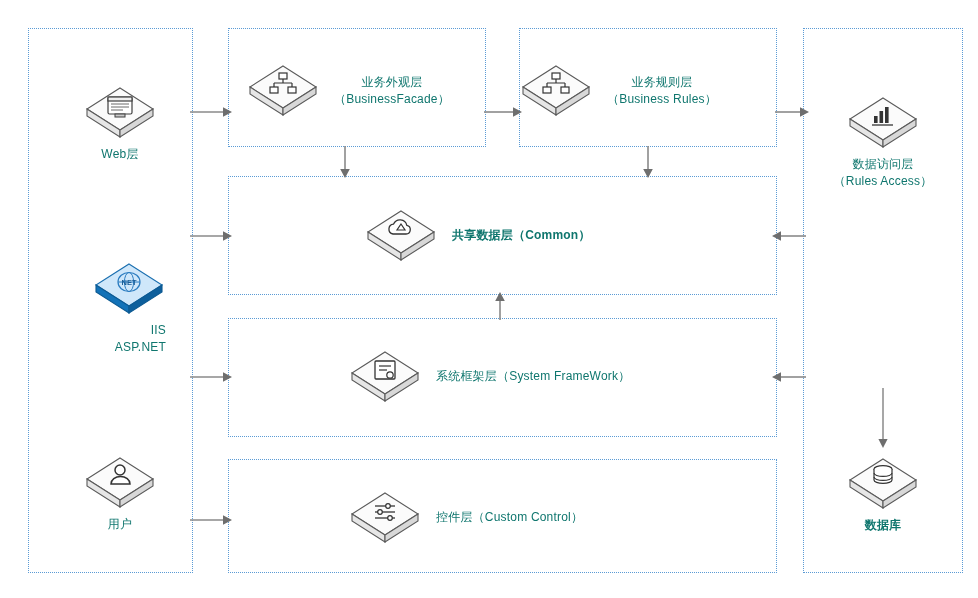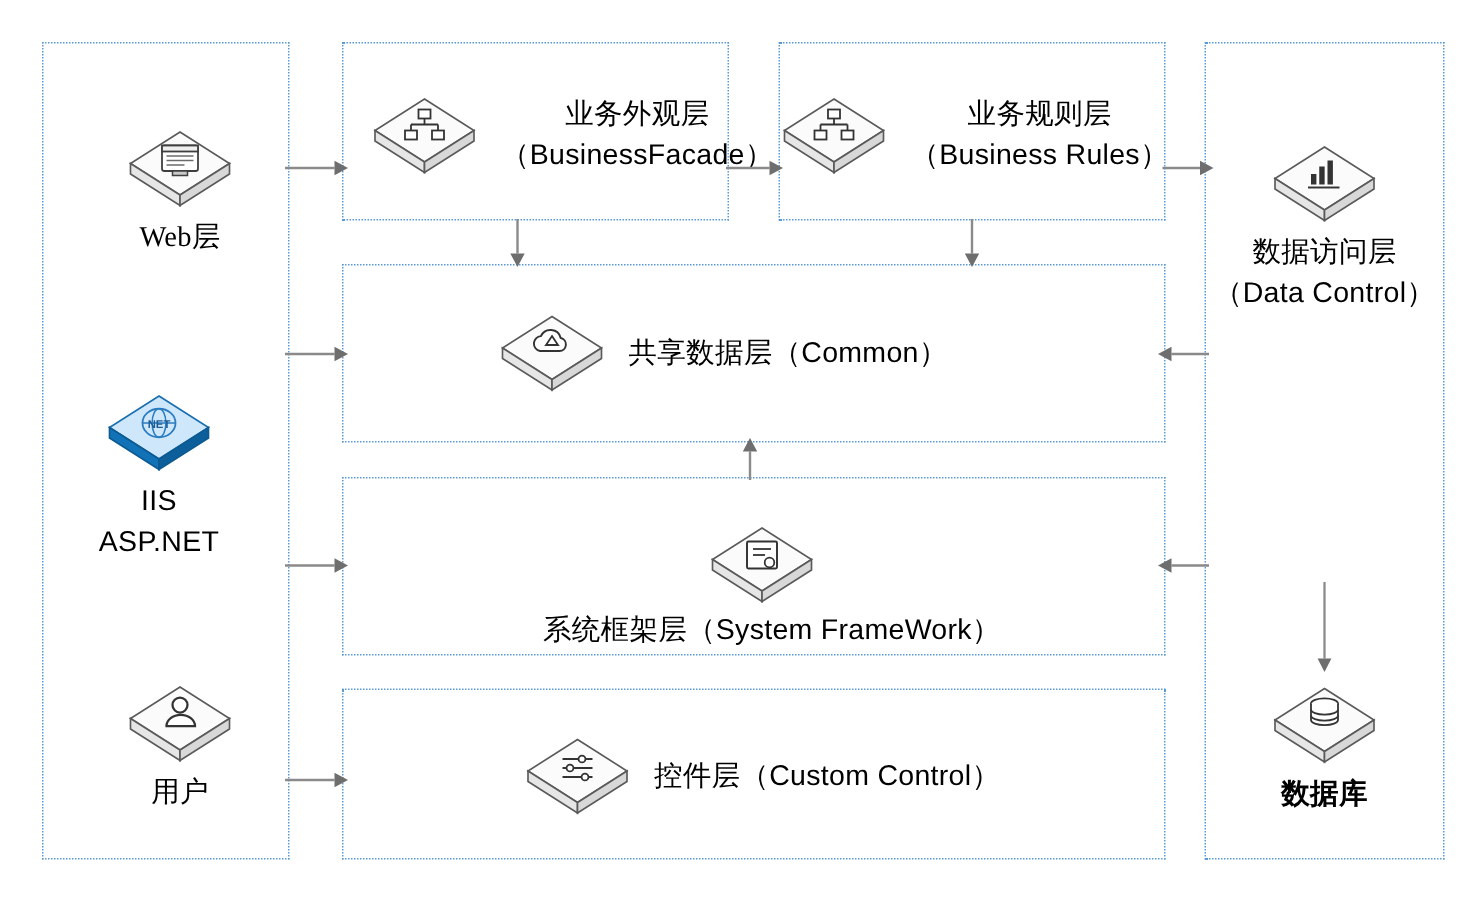--- a/index.html
+++ b/index.html
@@ -12,21 +12,21 @@
 
   
   .zone{position:absolute;border:1px dotted #5b9bd5;box-sizing:border-box;background:transparent;}
   .panel{position:absolute;border:1px dotted #5b9bd5;box-sizing:border-box;background:#fff;}
 
   
   .node{position:absolute;display:flex;align-items:center;}
   .node.stack{flex-direction:column;justify-content:flex-start;}
   .ico{width:74px;height:62px;position:relative;flex:0 0 auto;}
   .ico svg{display:block;width:74px;height:62px;overflow:visible;}
-  .cap{font-size:19px;line-height:1.42;color:#000000;white-space:pre;letter-spacing:.2px;}
+  .cap{font-size:12px;line-height:1.42;color:#0f766e;white-space:pre;letter-spacing:.2px;}
   .cap.center{text-align:center;}
   .cap.side{margin-left:14px;}
   .cap.below{margin-top:2px;}
 
   
   .conn{position:absolute;}
   .conn svg{display:block;overflow:visible;}
 </style>
 </head>
 <body>
@@ -40,38 +40,38 @@
   <div class="zone" style="left:519px;top:28px;width:258px;height:119px;"></div>
 
   <div class="zone" style="left:803px;top:28px;width:160px;height:545px;"></div>
 
   <div class="panel" style="left:228px;top:176px;width:549px;height:119px;"></div>
 
   <div class="panel" style="left:228px;top:318px;width:549px;height:119px;"></div>
 
   <div class="panel" style="left:228px;top:459px;width:549px;height:114px;"></div>
 
-  <div class="node stack" style="left:74px;top:82px;width:92px;font-family:Liberation Serif, serif;">
+  <div class="node stack" style="left:74px;top:82px;width:92px;">
     <span class="ico">
       <svg viewBox="0 0 74 62">
         <path d="M37 6 L70 27 L37 48 L4 27 Z" fill="#fbfbfb" stroke="#5a5a5a" stroke-width="1.1"></path>
         <path d="M4 27 L4 34 L37 55 L37 48 Z" fill="#e6e6e6" stroke="#5a5a5a" stroke-width="1.1"></path>
         <path d="M70 27 L70 34 L37 55 L37 48 Z" fill="#d8d8d8" stroke="#5a5a5a" stroke-width="1.1"></path>
         <rect x="25" y="15" width="24" height="17" rx="1.5" fill="#ffffff" stroke="#3f3f3f" stroke-width="1.2"></rect>
         <rect x="25" y="15" width="24" height="4" fill="#efefef" stroke="#3f3f3f" stroke-width="1.2"></rect>
         <line x1="28" y1="22" x2="46" y2="22" stroke="#6b6b6b" stroke-width="1"></line>
         <line x1="28" y1="25" x2="46" y2="25" stroke="#6b6b6b" stroke-width="1"></line>
         <line x1="28" y1="28" x2="40" y2="28" stroke="#6b6b6b" stroke-width="1"></line>
         <rect x="32" y="32" width="10" height="3" fill="#c9c9c9" stroke="#3f3f3f" stroke-width="1"></rect>
       </svg>
     </span>
     <span class="cap center below">Web层</span>
   </div>
 
-  <div class="node stack" style="left:60px;top:258px;width:92px;">
+  <div class="node stack" style="left:74px;top:258px;width:92px;align-items:flex-end;">
     <span class="ico">
       <svg viewBox="0 0 74 62">
         <path d="M37 6 L70 27 L37 48 L4 27 Z" fill="#cfe7fa" stroke="#1a6fb0" stroke-width="1.1"></path>
         <path d="M4 27 L4 34 L37 55 L37 48 Z" fill="#1272b8" stroke="#0d5a92" stroke-width="1.1"></path>
         <path d="M70 27 L70 34 L37 55 L37 48 Z" fill="#0d5f9c" stroke="#0d5a92" stroke-width="1.1"></path>
         <ellipse cx="37" cy="24" rx="11" ry="9.5" fill="none" stroke="#2b7cc0" stroke-width="1.2"></ellipse>
         <ellipse cx="37" cy="24" rx="4.6" ry="9.5" fill="none" stroke="#2b7cc0" stroke-width="1"></ellipse>
         <line x1="26" y1="24" x2="48" y2="24" stroke="#2b7cc0" stroke-width="1"></line>
         <text x="37" y="27" font-family="Liberation Sans, sans-serif" font-size="7.5" fill="#1a5d96" text-anchor="middle" font-weight="bold">NET</text>
       </svg>
@@ -129,52 +129,52 @@
         <path d="M37 6 L70 27 L37 48 L4 27 Z" fill="#fbfbfb" stroke="#5a5a5a" stroke-width="1.1"></path>
         <path d="M4 27 L4 34 L37 55 L37 48 Z" fill="#e6e6e6" stroke="#5a5a5a" stroke-width="1.1"></path>
         <path d="M70 27 L70 34 L37 55 L37 48 Z" fill="#d8d8d8" stroke="#5a5a5a" stroke-width="1.1"></path>
         <rect x="28" y="24" width="3.6" height="7" fill="#333"></rect>
         <rect x="33.5" y="19" width="3.6" height="12" fill="#333"></rect>
         <rect x="39" y="15" width="3.6" height="16" fill="#333"></rect>
         <line x1="26" y1="33" x2="47" y2="33" stroke="#333" stroke-width="1.3"></line>
       </svg>
     </span>
     <span class="cap center below">数据访问层</span>
-    <span class="cap center">（Data Control）</span>
+    <span class="cap center">（Rules Access）</span>
   </div>
 
 
   <div class="node stack" style="left:837px;top:453px;width:92px;font-weight:bold;">
     <span class="ico">
       <svg viewBox="0 0 74 62">
         <path d="M37 6 L70 27 L37 48 L4 27 Z" fill="#fbfbfb" stroke="#5a5a5a" stroke-width="1.1"></path>
         <path d="M4 27 L4 34 L37 55 L37 48 Z" fill="#e6e6e6" stroke="#5a5a5a" stroke-width="1.1"></path>
         <path d="M70 27 L70 34 L37 55 L37 48 Z" fill="#d8d8d8" stroke="#5a5a5a" stroke-width="1.1"></path>
         <ellipse cx="37" cy="16" rx="9" ry="3.4" fill="#fff" stroke="#333" stroke-width="1.2"></ellipse>
         <path d="M28 16 v11 a9 3.4 0 0 0 18 0 v-11" fill="#fff" stroke="#333" stroke-width="1.2"></path>
         <path d="M28 20 a9 3.4 0 0 0 18 0 M28 24 a9 3.4 0 0 0 18 0" fill="none" stroke="#333" stroke-width="1.1"></path>
       </svg>
     </span>
     <span class="cap center below">数据库</span>
   </div>
 
-  <div class="node" style="left:331px;top:205px;">
+  <div class="node" style="left:364px;top:205px;font-weight:bold;">
     <span class="ico">
       <svg viewBox="0 0 74 62">
         <path d="M37 6 L70 27 L37 48 L4 27 Z" fill="#fbfbfb" stroke="#5a5a5a" stroke-width="1.1"></path>
         <path d="M4 27 L4 34 L37 55 L37 48 Z" fill="#e6e6e6" stroke="#5a5a5a" stroke-width="1.1"></path>
         <path d="M70 27 L70 34 L37 55 L37 48 Z" fill="#d8d8d8" stroke="#5a5a5a" stroke-width="1.1"></path>
         <path d="M29 29 a5 5 0 0 1 .6 -9.9 a7 7 0 0 1 13.2 1.2 a4.4 4.4 0 0 1 -.8 8.7 Z" fill="#fff" stroke="#333" stroke-width="1.3" stroke-linejoin="round"></path>
         <path d="M37 19 L41 25 h-8 Z" fill="none" stroke="#333" stroke-width="1.2"></path>
       </svg>
     </span>
     <span class="cap side">共享数据层（Common）</span>
   </div>
 
-  <div class="node" style="left:348px;top:346px;flex-direction:column;">
+  <div class="node" style="left:348px;top:346px;">
     <span class="ico">
       <svg viewBox="0 0 74 62">
         <path d="M37 6 L70 27 L37 48 L4 27 Z" fill="#fbfbfb" stroke="#5a5a5a" stroke-width="1.1"></path>
         <path d="M4 27 L4 34 L37 55 L37 48 Z" fill="#e6e6e6" stroke="#5a5a5a" stroke-width="1.1"></path>
         <path d="M70 27 L70 34 L37 55 L37 48 Z" fill="#d8d8d8" stroke="#5a5a5a" stroke-width="1.1"></path>
         <rect x="27" y="15" width="20" height="18" rx="1" fill="#fff" stroke="#333" stroke-width="1.3"></rect>
         <line x1="31" y1="20" x2="43" y2="20" stroke="#333" stroke-width="1.2"></line>
         <line x1="31" y1="24" x2="39" y2="24" stroke="#333" stroke-width="1.2"></line>
         <circle cx="42" cy="29" r="3.2" fill="#fff" stroke="#333" stroke-width="1.2"></circle>
       </svg>

